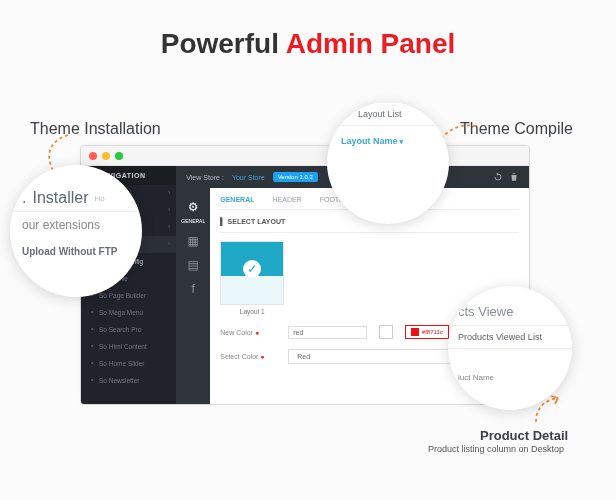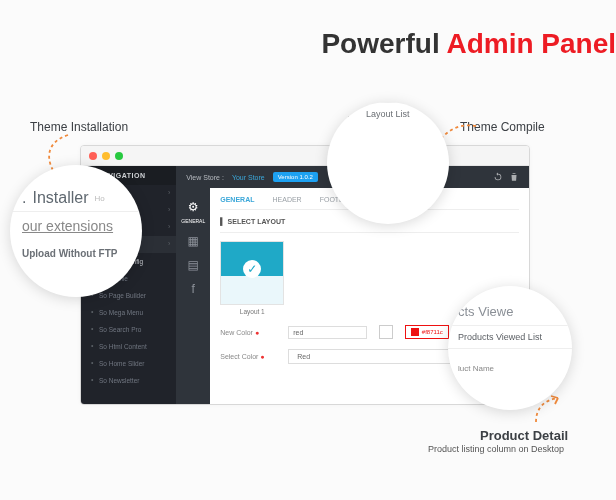--- a/index.html
+++ b/index.html
@@ -1,20 +1,20 @@
 <!DOCTYPE html>
 <html><head>
 <meta charset="utf-8">
 <style>
   * { box-sizing: border-box; margin: 0; padding: 0; }
   html, body { width: 616px; height: 500px; font-family: "Helvetica Neue", Arial, sans-serif; background: #fbfbfb; overflow: hidden; }
   body { position: relative; }
 
   
-  .hero-title { text-align: right; font-size: 28px; font-weight: 600; margin-top: 28px; color: #333; }
+  .hero-title { text-align: center; font-size: 28px; font-weight: 600; margin-top: 28px; color: #333; }
   .hero-title .red { color: #ed1c24; }
 
   
   .browser {
     position: absolute; left: 80px; top: 145px; width: 450px; height: 260px;
     border: 1px solid #d8d8d8; border-radius: 4px; background: #fff;
     box-shadow: 0 0 4px rgba(0,0,0,.03);
     overflow: hidden;
   }
   .browser-bar { height: 20px; border-bottom: 1px solid #e6e6e6; padding: 5px 8px; display: flex; gap: 5px; align-items: center; background: #f5f5f5; }
@@ -76,35 +76,35 @@
   .lens {
     position: absolute; border-radius: 50%; background: #fff;
     box-shadow: 0 2px 14px rgba(0,0,0,.15);
     overflow: hidden; display: flex; flex-direction: column;
   }
   .lens-1 { width: 132px; height: 132px; left: 10px; top: 165px; }
   .lens-2 { width: 122px; height: 122px; left: 327px; top: 102px; }
   .lens-3 { width: 124px; height: 124px; left: 448px; top: 286px; }
 
   .lens .l-top { padding: 18px 12px 4px; font-size: 12px; color: #333; font-weight: 400; }
-  .lens .l-row { padding: 6px 12px; font-size: 14px; color: #888; border-top: 1px solid #eee; text-decoration: underline; }
+  .lens .l-row { padding: 6px 12px; font-size: 12px; color: #888; border-top: 1px solid #eee; }
   .lens .l-bold8 { font-size: 10px; font-weight: 600; color: #6b7076; padding: 8px 12px 4px; }
   .lens-2 .crumb { font-size: 7px; color: #bbb; display:flex; gap:6px; padding:14px 14px 4px; align-items:baseline; }
   .lens-2 .crumb .big { font-size: 14px; color: #7a7f86;}
-  .lens-2 .l-head { padding: 6px 14px; font-size: 9px; color: #6a6e73; border-top:1px solid #eee; display:flex; gap:17px;}
+  .lens-2 .l-head { padding: 6px 14px; font-size: 9px; color: #6a6e73; border-top:1px solid #eee; display:flex; gap:9px;}
   .lens-2 .l-head .sq{ width:8px;height:8px;border:1px solid #aaa;}
   .lens-2 .llink { padding: 10px 14px; font-size: 9px; color: #3ba7d9; font-weight:600; border-top:1px solid #eee; }
   .lens-2 .llink::after{ content:" ▾"; font-size:7px; }
 
   .lens-3 .l-top { padding:18px 10px 6px; font-size:13px; color:#8a8f96;}
   .lens-3 .pv { padding:6px 10px; font-size:9px; color:#5a5e63; border-top:1px solid #eee;}
-  .lens-3 .pn { padding:15px 10px; font-size:8px; color:#888; border-top:1px solid #eee;}
-
-  
-  .callout { position: absolute; font-size: 12px; color: #3c4045; font-weight: 500; }
+  .lens-3 .pn { padding:24px 10px; font-size:8px; color:#888; border-top:1px solid #eee;}
+
+  
+  .callout { position: absolute; font-size: 16px; color: #3c4045; font-weight: 500; }
   .callout.small { font-size: 9px; font-weight: 400; color: #555; }
   .c1 { left: 30px; top: 120px; }
   .c2 { left: 460px; top: 120px; }
   .c3 { left: 480px; top: 428px; font-size: 13px; font-weight:600; }
   .c3b { left: 428px; top: 444px; }
 
   
   svg.arrow { position: absolute; pointer-events: none; }
 </style>
 </head>
@@ -221,19 +221,20 @@
   <div class="l-top" style="padding-top:24px; font-size:16px; color:#5f6870; display:flex; align-items:center; gap:6px;">. <span>Installer</span> <span style="font-size:8px;color:#bbb">Ho</span></div>
   <div class="l-row">our extensions</div>
   <div class="l-bold8">Upload Without FTP</div>
 </div>
 
 <div class="lens lens-2">
   <div class="l-head">
       <span class="sq"></span>
       <span>Layout List</span>
     </div>
+  <div class="llink">Layout Name</div>
 </div>
 
 <div class="lens lens-3">
   <div class="l-top">cts Viewe</div>
   <div class="pv">Products Viewed List</div>
   <div class="pn">luct Name</div>
 </div>
 
 </body></html>

